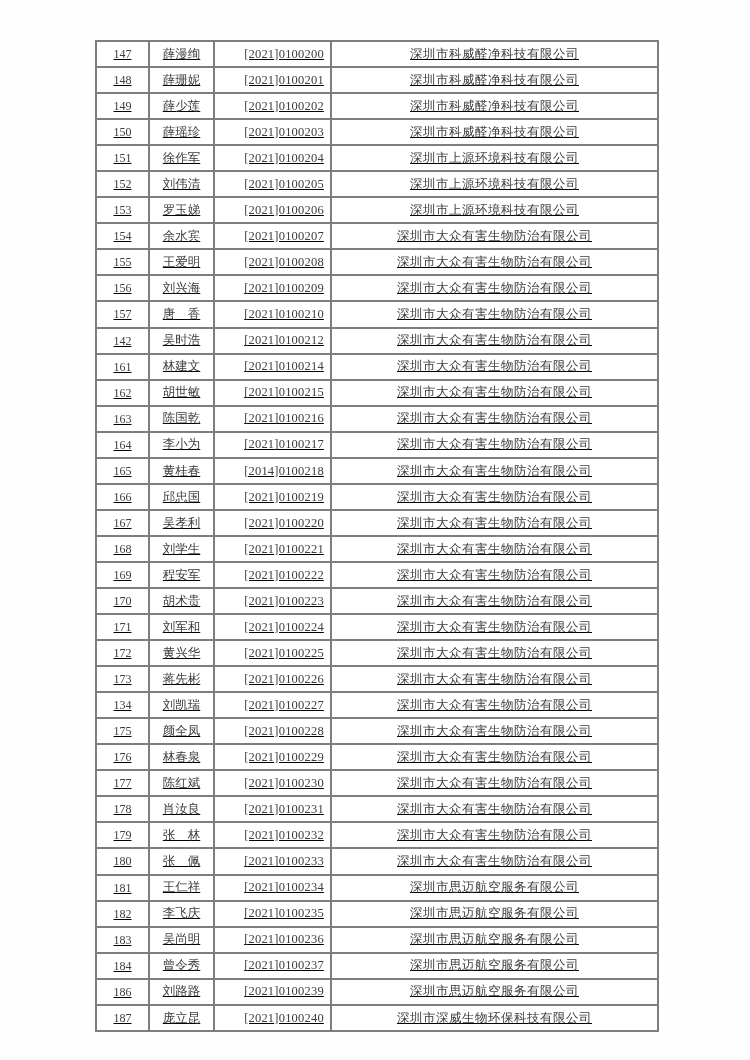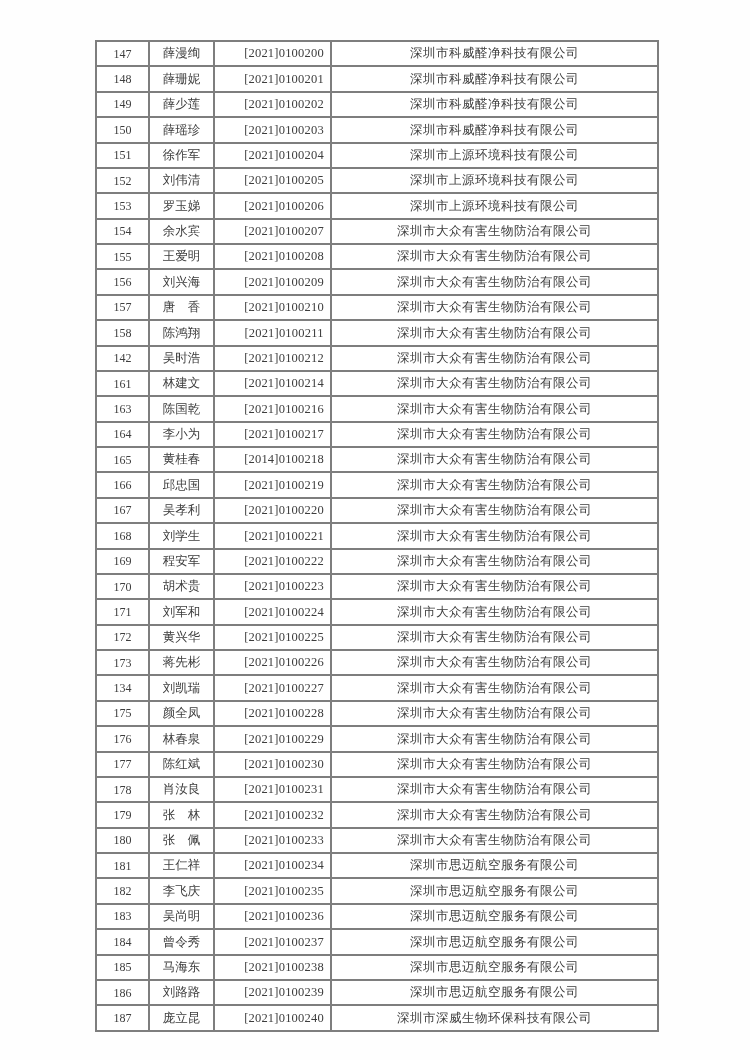--- a/index.html
+++ b/index.html
@@ -22,20 +22,21 @@
     overflow: hidden;
   }
   table.roster {
     position: absolute;
     left: 95px;
     top: 40px;
     width: 562px;
     height: 992px;
     border-collapse: collapse;
     table-layout: fixed;
+    text-decoration: underline;
   }
   table.roster col.c-no      { width: 53px; }
   table.roster col.c-name    { width: 65px; }
   table.roster col.c-cert    { width: 117px; }
   table.roster col.c-company { width: 327px; }
   table.roster td {
     border: 2px solid var(--border-color);
     background: #ffffff;
     text-align: center;
     vertical-align: middle;
@@ -122,38 +123,38 @@
     <td class="cell-cert">[2021]0100209</td>
     <td class="cell-company">深圳市大众有害生物防治有限公司</td>
   </tr>
         <tr>
     <td class="cell-no">157</td>
     <td class="cell-name">唐　香</td>
     <td class="cell-cert">[2021]0100210</td>
     <td class="cell-company">深圳市大众有害生物防治有限公司</td>
   </tr>
         <tr>
-    <td class="cell-no">158</td>
-    <td class="cell-name">陈鸿翔</td>
-    <td class="cell-cert">[2021]0100211</td>
-    <td class="cell-company">深圳市大众有害生物防治有限公司</td>
-  </tr>
-        <tr>
     <td class="cell-no">142</td>
     <td class="cell-name">吴时浩</td>
     <td class="cell-cert">[2021]0100212</td>
     <td class="cell-company">深圳市大众有害生物防治有限公司</td>
   </tr>
         <tr>
     <td class="cell-no">161</td>
     <td class="cell-name">林建文</td>
     <td class="cell-cert">[2021]0100214</td>
     <td class="cell-company">深圳市大众有害生物防治有限公司</td>
   </tr>
         <tr>
+    <td class="cell-no">162</td>
+    <td class="cell-name">胡世敏</td>
+    <td class="cell-cert">[2021]0100215</td>
+    <td class="cell-company">深圳市大众有害生物防治有限公司</td>
+  </tr>
+        <tr>
     <td class="cell-no">163</td>
     <td class="cell-name">陈国乾</td>
     <td class="cell-cert">[2021]0100216</td>
     <td class="cell-company">深圳市大众有害生物防治有限公司</td>
   </tr>
         <tr>
     <td class="cell-no">164</td>
     <td class="cell-name">李小为</td>
     <td class="cell-cert">[2021]0100217</td>
     <td class="cell-company">深圳市大众有害生物防治有限公司</td>
@@ -269,26 +270,20 @@
         <tr>
     <td class="cell-no">183</td>
     <td class="cell-name">吴尚明</td>
     <td class="cell-cert">[2021]0100236</td>
     <td class="cell-company">深圳市思迈航空服务有限公司</td>
   </tr>
         <tr>
     <td class="cell-no">184</td>
     <td class="cell-name">曾令秀</td>
     <td class="cell-cert">[2021]0100237</td>
-    <td class="cell-company">深圳市思迈航空服务有限公司</td>
-  </tr>
-        <tr>
-    <td class="cell-no">185</td>
-    <td class="cell-name">马海东</td>
-    <td class="cell-cert">[2021]0100238</td>
     <td class="cell-company">深圳市思迈航空服务有限公司</td>
   </tr>
         <tr>
     <td class="cell-no">186</td>
     <td class="cell-name">刘路路</td>
     <td class="cell-cert">[2021]0100239</td>
     <td class="cell-company">深圳市思迈航空服务有限公司</td>
   </tr>
         <tr>
     <td class="cell-no">187</td>

